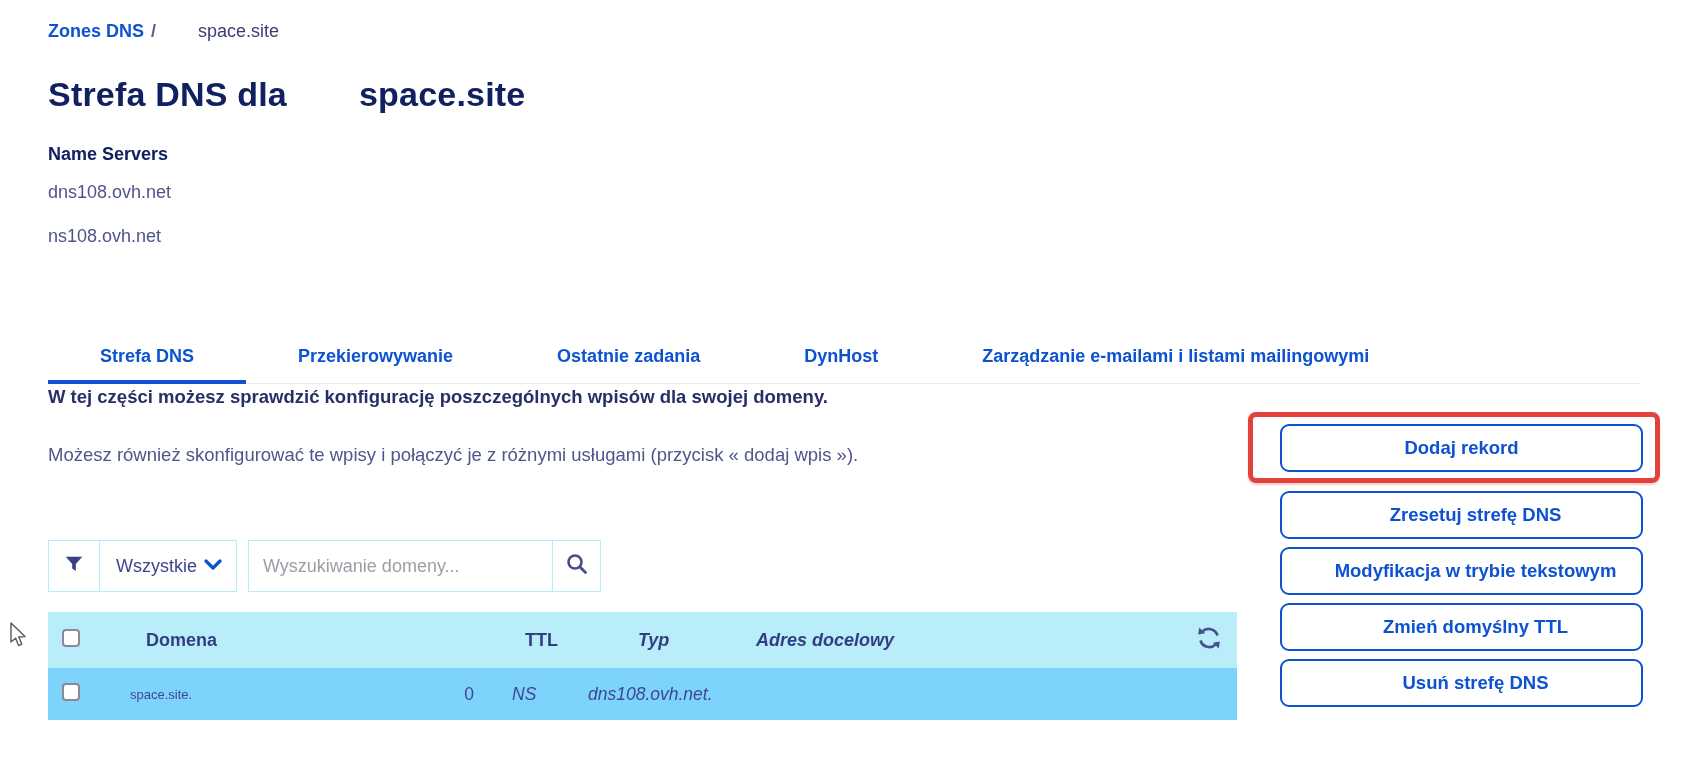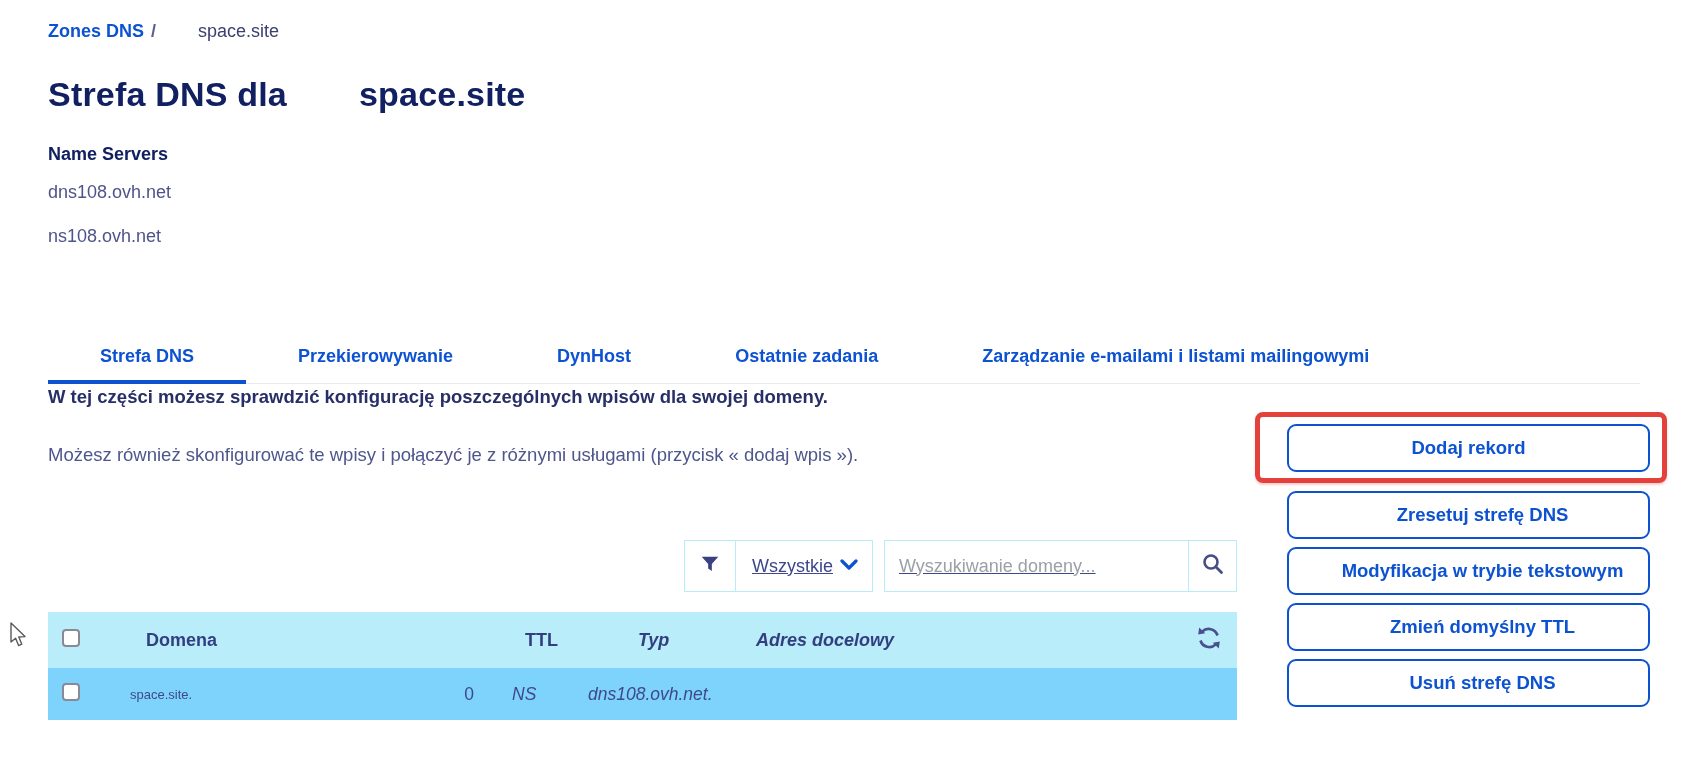--- a/index.html
+++ b/index.html
@@ -31,21 +31,21 @@
   .tabbar { margin-top: 92px; width: 1592px; display: flex; border-bottom: 1px solid #e8eaf2; }
   .tab { position: relative; padding: 6px 52px 16px 52px; font-size: 18px; font-weight: 700; color: #0d52d1; cursor: pointer; white-space: nowrap; }
   .tab.active::after { content: ""; position: absolute; left: 0; right: 0; bottom: -1px; height: 4px; background: #0d52d1; }
 
   
   .left-col { width: 1189px; }
   .intro-bold { font-size: 18.5px; line-height: 26px; font-weight: 700; color: #272f66; }
   .intro-text { margin-top: 32px; font-size: 18.5px; line-height: 26px; color: #4e568c; }
 
   
-  .filter-row { margin-top: 72px; display: flex; justify-content: flex-end; align-items: center; gap: 11px; text-decoration: underline; }
+  .filter-row { margin-top: 72px; display: flex; align-items: center; gap: 11px; }
   .ctrl { height: 52px; background: #fff; border: 1px solid #b8ecf9; display: flex; align-items: center; }
   .combo { display: flex; }
   .funnel-btn { width: 52px; justify-content: center; cursor: pointer; }
   .type-select { width: 138px; margin-left: -1px; padding: 0 14px 0 16px; justify-content: space-between; cursor: pointer; }
   .type-select .sel-label { font-size: 18px; color: #3d478c; }
   .search-input { width: 305px; padding: 0 12px 0 14px; font-size: 18px; color: #3a4170; border-radius: 0; outline: none; }
   .search-input::placeholder { color: #9aa0a6; }
   .search-btn { width: 49px; margin-left: -1px; justify-content: center; cursor: pointer; }
 
   
@@ -54,21 +54,21 @@
   .t-head { height: 56px; background: #b9edfa; font-size: 18px; font-weight: 700; color: #333e80; gap: 42px; }
   .t-data { height: 52px; background: #7dd3fc; font-size: 17.5px; color: #3f488c; }
   .cell-check { padding-left: 14px; }
   .cell-ttl { text-align: right; }
   .cell-typ, .cell-target { padding-left: 38px; font-style: italic; }
   .cell-refresh { display: flex; justify-content: center; cursor: pointer; }
   .t-data .cell-domain { font-size: 13px; padding-left: 26px; }
   .checkbox { display: inline-block; width: 18px; height: 18px; background: #fff; border: 2px solid #8a8a97; border-radius: 4px; cursor: pointer; }
 
   
-  .actions { position: absolute; top: 412px; right: 40px; width: 412px; }
+  .actions { position: absolute; top: 412px; right: 47px; width: 412px; }
   .btn { display: flex; align-items: center; justify-content: center; width: 363px; height: 48px; background: #fff; border: 2px solid #0d52d1; border-radius: 9px; font-size: 18.5px; font-weight: 700; color: #0d52d1; cursor: pointer; font-family: inherit; }
   .red-wrap { width: 412px; border: 5px solid #e2413c; border-radius: 8px; padding: 7px 12px 6px 27px; box-shadow: 0 2px 2px rgba(226,65,60,0.25); }
   .actions .btn + .btn, .red-wrap + .btn { margin-top: 8px; padding-left: 28px; }
   .actions > .btn { margin-left: 32px; }
 
   
   .cursor { position: absolute; left: 8px; top: 622px; }
 </style>
 </head>
 <body>
@@ -84,22 +84,22 @@
 
   <h1><span>Strefa DNS dla</span><span class="redacted-gap"></span><span>space.site</span></h1>
 
   <div class="ns-heading">Name Servers</div>
   <div class="ns-item">dns108.ovh.net</div>
   <div class="ns-item">ns108.ovh.net</div>
 
   <div class="tabbar">
     <div class="tab active">Strefa DNS</div>
     <div class="tab">Przekierowywanie</div>
+    <div class="tab">Ostatnie zadania</div>
     <div class="tab">DynHost</div>
-    <div class="tab">Ostatnie zadania</div>
     <div class="tab">Zarządzanie e-mailami i listami mailingowymi</div>
   </div>
 
   <div class="left-col">
     <p class="intro-bold">W tej części możesz sprawdzić konfigurację poszczególnych wpisów dla swojej domeny.</p>
     <p class="intro-text">Możesz również skonfigurować te wpisy i połączyć je z różnymi usługami (przycisk « dodaj wpis »).</p>
 
     <div class="filter-row">
       <div class="combo">
         <div class="ctrl funnel-btn">

